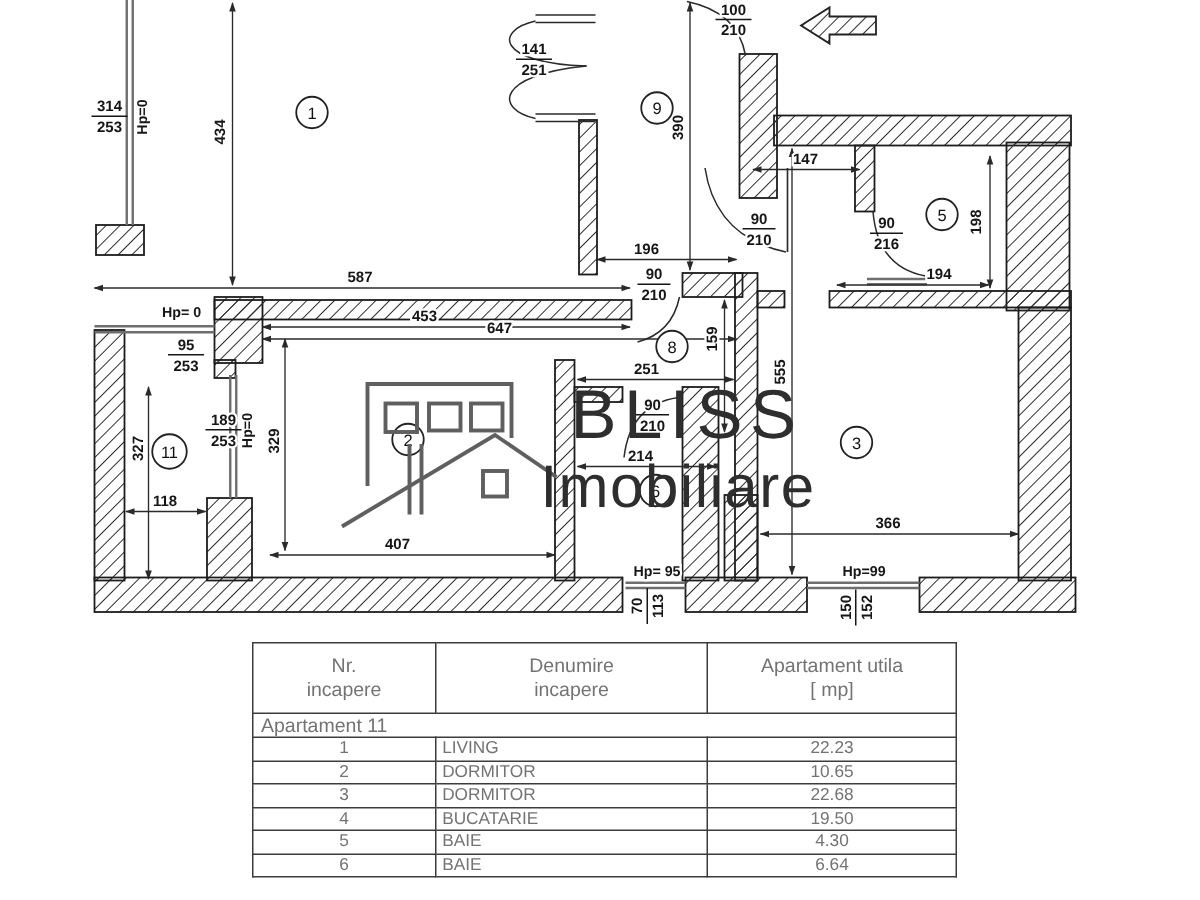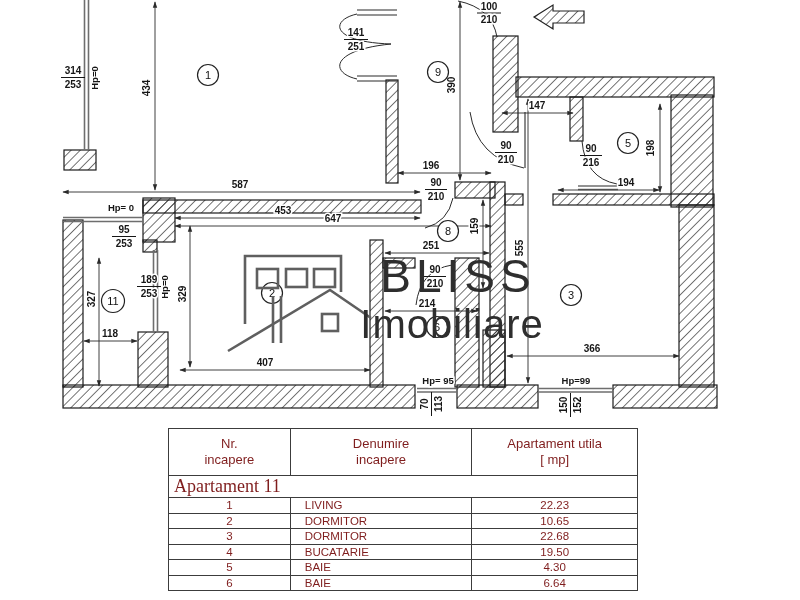--- a/index.html
+++ b/index.html
@@ -25,30 +25,30 @@
       text-anchor:middle;paint-order:stroke;stroke:#fff;stroke-width:3px;}
   .rc{fill:#ffffff;stroke:#222;stroke-width:1.2;}
   .rct{font:400 11px "Liberation Sans",sans-serif;fill:#111;text-anchor:middle;}
   .logo-line{stroke:#5f5f5f;stroke-width:2.6;fill:none;stroke-linejoin:miter;}
   .brand{fill:#2e2e2e;font-family:"Liberation Sans",sans-serif;text-anchor:middle;}
 
   
   #room-table{
     position:absolute;left:168px;top:428px;width:470px;
     border-collapse:collapse;background:#fff;
-    font-family:"Liberation Sans",sans-serif;color:#7f1d1d;
+    font-family:"Liberation Sans",sans-serif;color:#737373;
   }
   #room-table,
   #room-table th,
   #room-table td{border:1.4px solid #3c3c3c;}
   #room-table th{font-weight:400;font-size:13px;line-height:1.25;
     text-align:center;vertical-align:middle;height:42px;padding:2px 4px;}
   #room-table td{font-size:11.5px;height:14.5px;padding:0 4px;text-align:center;}
-  #room-table td.name{text-align:left;padding-left:14px;}
-  #room-table td.section{text-align:left;font-size:18px;padding-left:5px;height:15px;font-family:Liberation Serif, serif;}
+  #room-table td.name{text-align:left;padding-left:4px;}
+  #room-table td.section{text-align:left;font-size:13px;padding-left:5px;height:15px;}
 </style>
 </head>
 <body>
 
 <svg id="plan-svg" width="800" height="430" viewBox="0 0 800 430">
   <defs>
     <pattern id="hatch" width="6.5" height="6.5" patternUnits="userSpaceOnUse" patternTransform="rotate(45)">
       <line x1="0" y1="0" x2="0" y2="6.5" stroke="#2a2a2a" stroke-width="1.3"></line>
     </pattern>
     <marker id="ma" viewBox="0 0 10 10" refX="9" refY="5" markerWidth="7" markerHeight="7" orient="auto-start-reverse">

